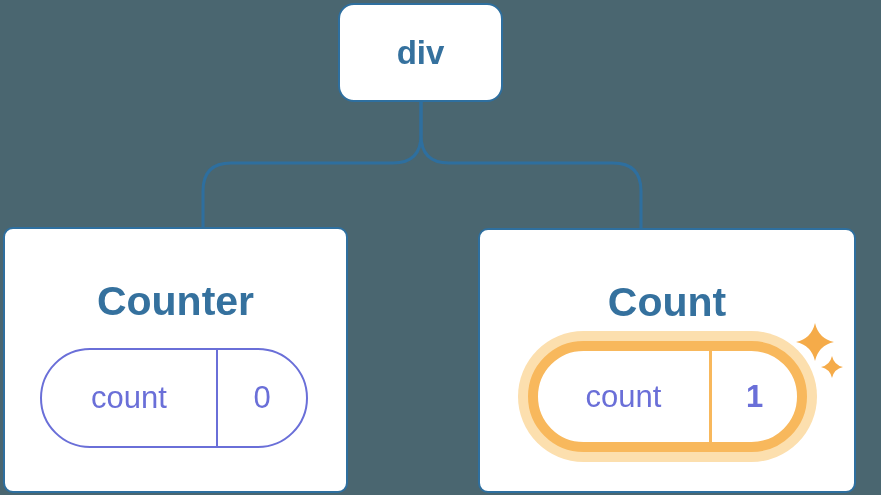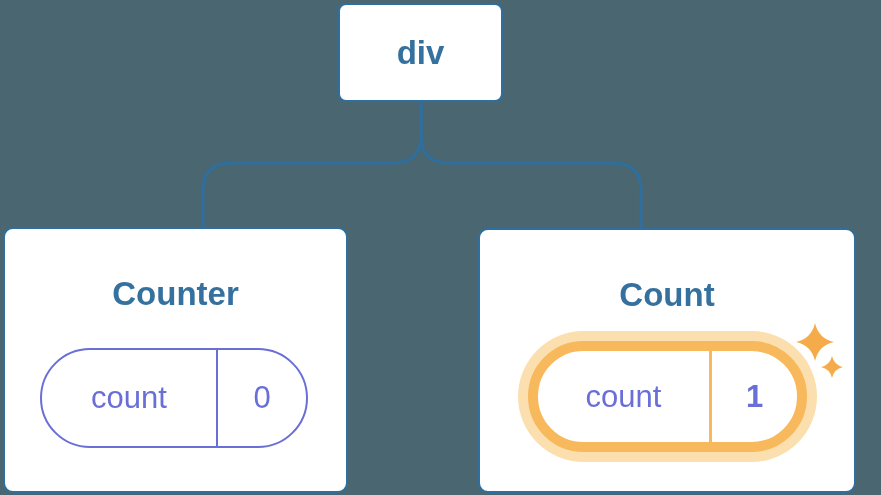--- a/index.html
+++ b/index.html
@@ -28,44 +28,44 @@
     stroke-linecap: round;
   }
   
   .root-node {
     position: absolute;
     left: 338px; top: 3px;
     width: 165px; height: 99px;
     box-sizing: border-box;
     background: var(--card-bg, #ffffff);
     border: 2px solid var(--line, #2e6f9f);
-    border-radius: 8px;
+    border-radius: 16px;
     display: flex;
     align-items: center;
     justify-content: center;
     font-size: 33px;
     font-weight: 700;
     color: var(--node-text, #35719e);
   }
   
   .card {
     position: absolute;
     box-sizing: border-box;
     background: var(--card-bg, #ffffff);
     border: 2px solid var(--line, #2e6f9f);
     border-radius: 10px;
   }
   .card-left  { left: 3px;   top: 227px; width: 345px; height: 266px; }
   .card-right { left: 478px; top: 228px; width: 378px; height: 265px; }
   .card-title {
     position: absolute;
     left: 0; right: 0; top: 48px;
-    margin: 0;
+    margin: 8px;
     text-align: center;
-    font-size: 33px;
+    font-size: 41px;
     line-height: 33px;
     font-weight: 700;
     color: var(--node-text, #35719e);
   }
   
   .pill {
     position: absolute;
     box-sizing: border-box;
     display: flex;
     background: var(--card-bg, #ffffff);

